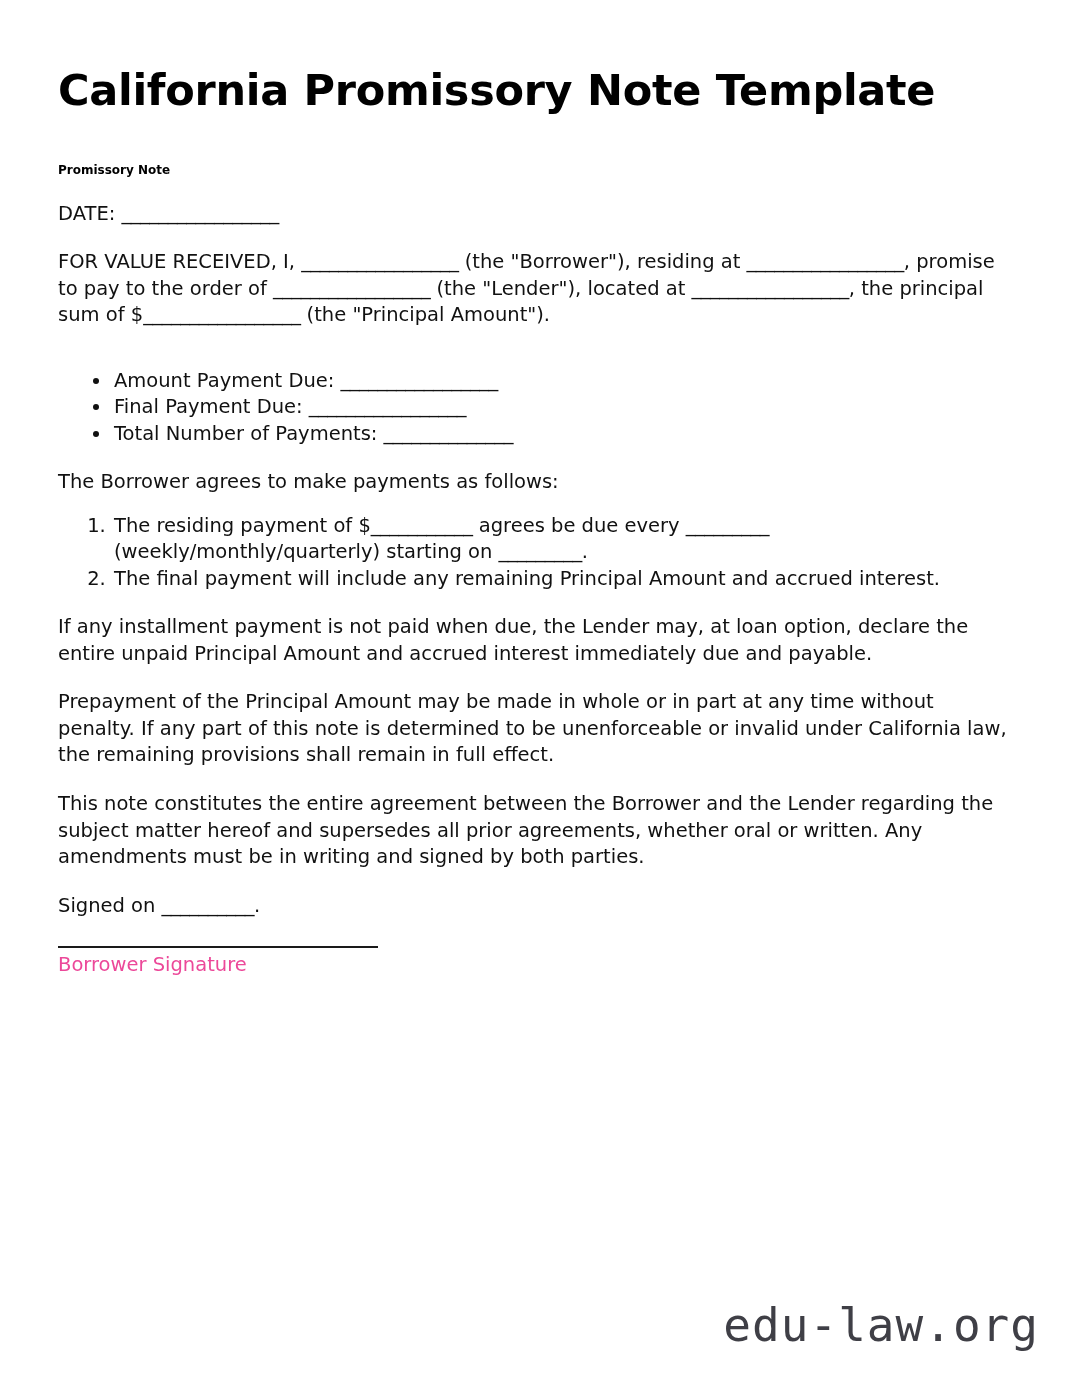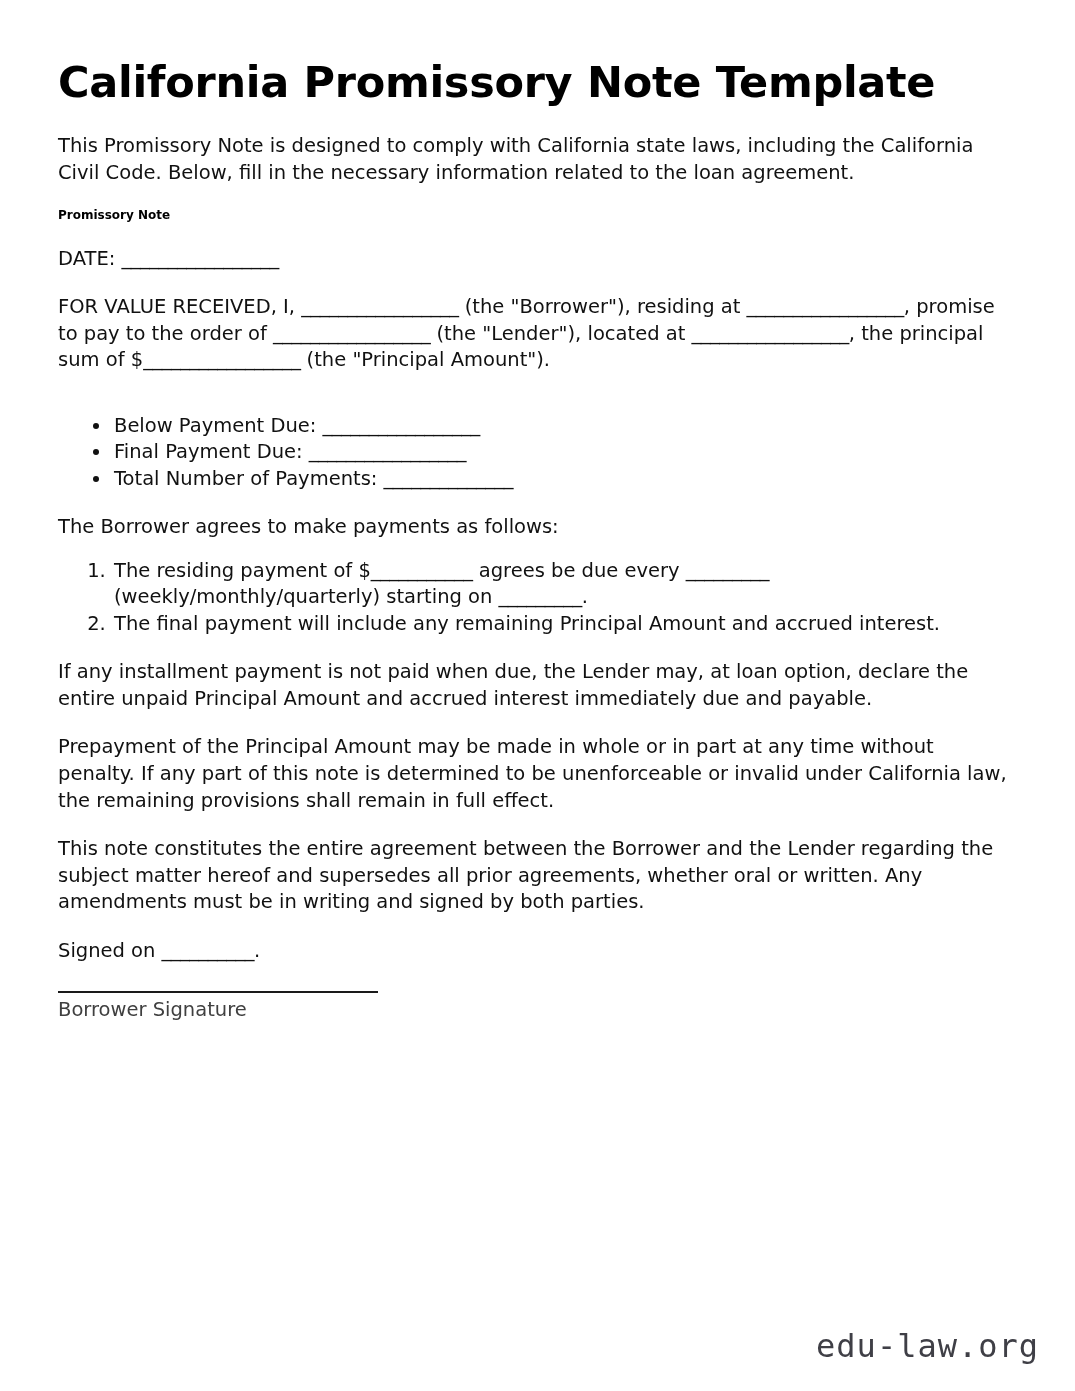--- a/index.html
+++ b/index.html
@@ -12,21 +12,21 @@
     width: 1075px;
     height: 1391px;
     position: relative;
     font-family: "DejaVu Sans", "Liberation Sans", sans-serif;
     color: #000000;
     overflow: hidden;
   }
   .page {
     position: absolute;
     left: 58px;
-    top: 0;
+    top: 8px;
     width: 955px;
     height: 1072px;
   }
 
   .doc-title {
     font-size: 43px;
     font-weight: bold;
     line-height: 1.12;
     letter-spacing: -0.3px;
     margin: 0;
@@ -83,64 +83,63 @@
   .sig-rule {
     width: 320px;
     height: 0;
     border-bottom: 2px solid #1a1a1a;
     margin: 0;
   }
   .sig-label {
     font-size: 19.5px;
     line-height: 1.3;
     padding-top: 4px;
-    color: #404040;
+    color: #ec4899;
   }
 
   .watermark {
     position: absolute;
     right: 36px;
-    bottom: 26px;
+    bottom: 39px;
     font-family: "DejaVu Sans Mono", "Liberation Mono", monospace;
-    font-size: 32px;
+    font-size: 46px;
     letter-spacing: 1px;
     color: #3f3f46;
     white-space: nowrap;
   }
 </style>
 </head>
 <body>
 
 <div class="page">
 
   <h1 class="doc-title">California Promissory Note Template</h1>
 
   <div class="gap-lg"></div>
 
-  <p class="para">This Promissory Note is designed to comply with California state laws, including the California Civil Code. Below, fill in the necessary information related to the loan agreement.</p>
 
   <div class="gap-md"></div>
 
   <h2 class="section-heading">Promissory Note</h2>
 
   <div class="gap-md"></div>
 
   <p class="para"><span>DATE:</span> <span class="blank">_________________</span></p>
 
   <div class="gap-md"></div>
 
   <p class="para"><span>FOR VALUE RECEIVED, I,</span> <span class="blank">_________________</span> <span>(the "Borrower"), residing at</span> <span class="blank">_________________</span><span>, promise to pay to the order of</span> <span class="blank">_________________</span> <span>(the "Lender"), located at</span> <span class="blank">_________________</span><span>, the principal sum of $</span><span class="blank">_________________</span> <span>(the "Principal Amount").</span></p>
 
   <div class="gap-md"></div>
 
 
   <div class="gap-sm"></div>
 
   <ul class="bullet-list">
-    <li><span>Below Payment Due:</span> <span class="blank">_________________</span></li>
+    <li><span>Amount Payment Due:</span> <span class="blank">_________________</span></li>
     <li><span>Final Payment Due:</span> <span class="blank">_________________</span></li>
     <li><span>Total Number of Payments:</span> <span class="blank">______________</span></li>
   </ul>
 
   <div class="gap-md"></div>
 
   <p class="para">The Borrower agrees to make payments as follows:</p>
 
   <div class="gap-sm"></div>
 

